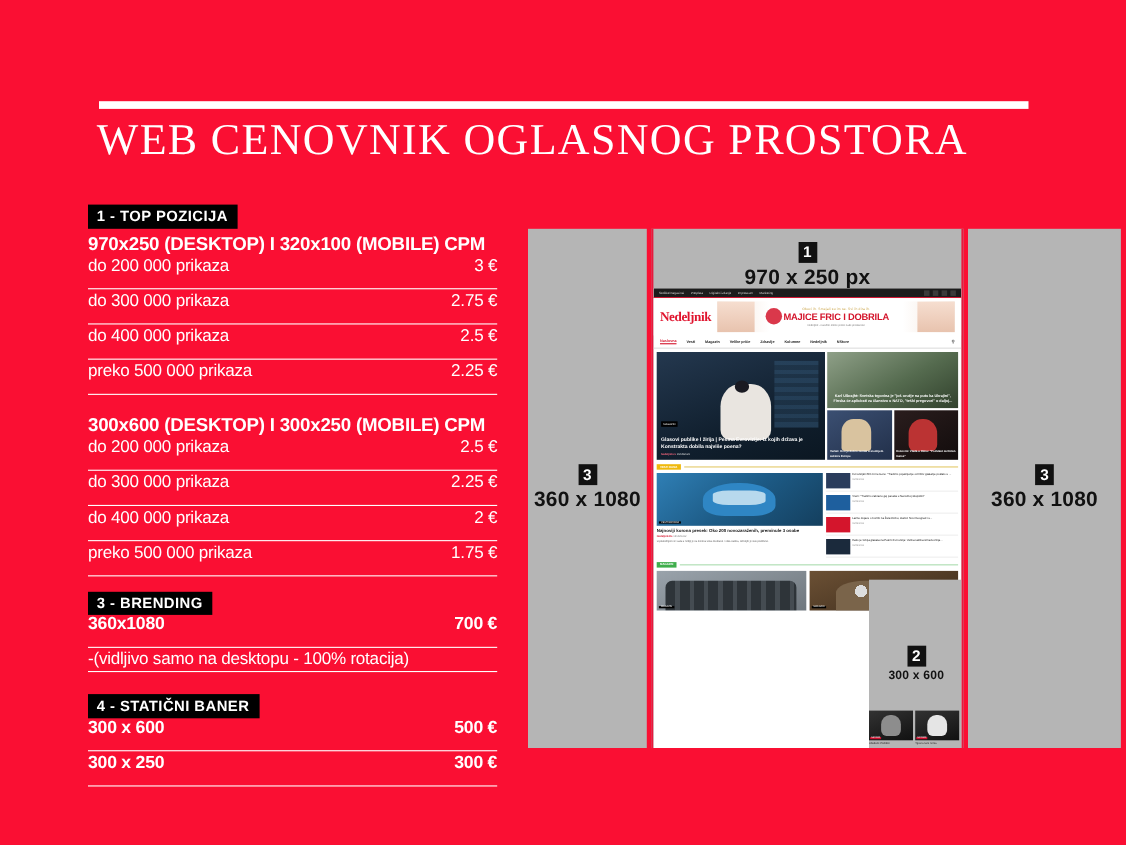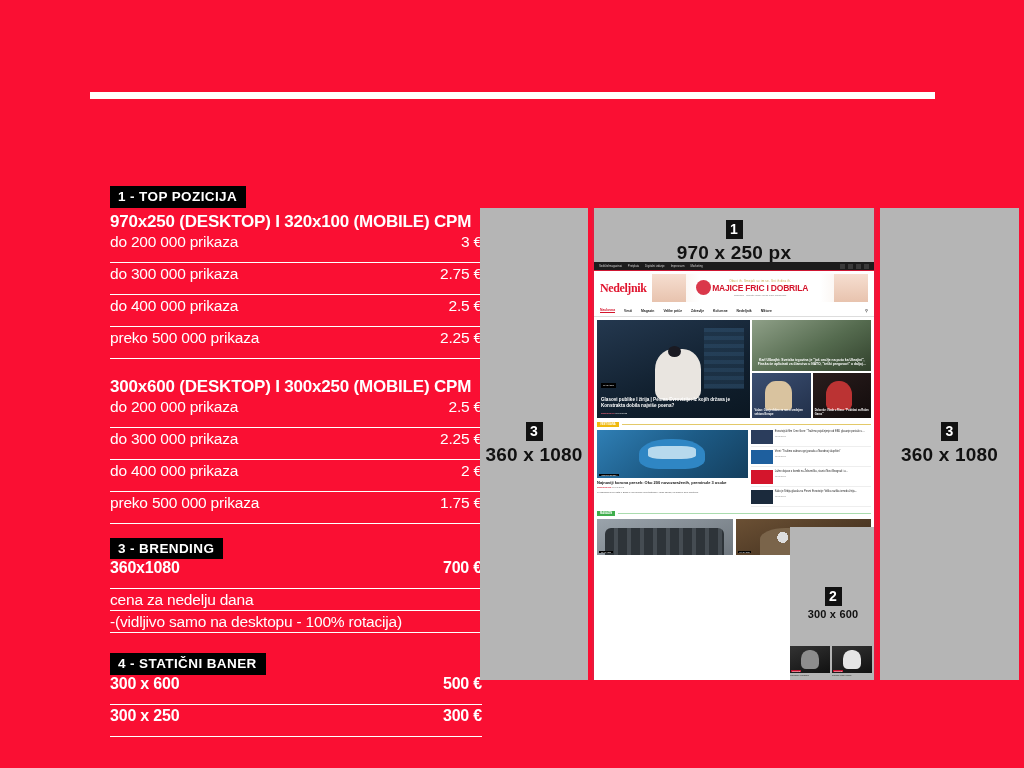--- a/index.html
+++ b/index.html
@@ -38,21 +38,21 @@
     font-size: 40px;
     letter-spacing: 1.2px;
     color: #ffffff;
     font-weight: 400;
     white-space: nowrap;
   }
 
   
   .pricing {
     position: absolute;
-    left: 110px;
+    left: 80px;
     top: 186px;
     width: 372px;
     color: #ffffff;
   }
   .sect { margin-bottom: 2px; }
   .tag {
     display: inline-block;
     background: #000000;
     color: #ffffff;
     font-size: 13.5px;
@@ -519,20 +519,21 @@
     background: #c8102e; color: #fff; font-size: 2px; padding: 0 1px;
   }
   .dark-thumb .cap { font-size: 2.4px; color: #222; margin-top: 1px; line-height: 1.3; }
 </style>
 </head>
 <body>
 
 <div class="slide">
 
   <div class="title-rule"></div>
+  <div class="page-title">WEB CENOVNIK OGLASNOG PROSTORA</div>
 
   <div class="pricing">
 
     <div class="sect">
       <div class="tag">1  - TOP POZICIJA</div>
       <div class="subhead">970x250 (DESKTOP) I 320x100 (MOBILE) CPM</div>
       <div class="row">
         <span class="label">do 200 000 prikaza</span>
         <span class="price">3 €</span>
       </div>
@@ -573,21 +574,20 @@
     </div>
 
     <div class="gap-md"></div>
 
     <div class="sect">
       <div class="tag">3 - BRENDING</div>
       <div class="row bold">
         <span class="label">360x1080</span>
         <span class="price">700 €</span>
       </div>
-      <div class="note">cena za nedelju dana </div>
       <div class="note">-(vidljivo samo na desktopu - 100% rotacija)</div>
     </div>
 
     <div class="gap-lg"></div>
 
     <div class="sect">
       <div class="tag">4 - STATIČNI BANER</div>
       <div class="row bold">
         <span class="label">300 x 600</span>
         <span class="price">500 €</span>

